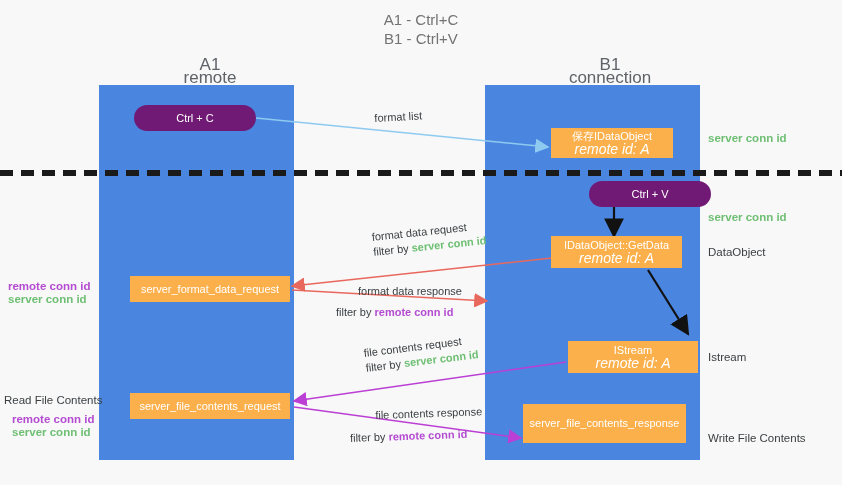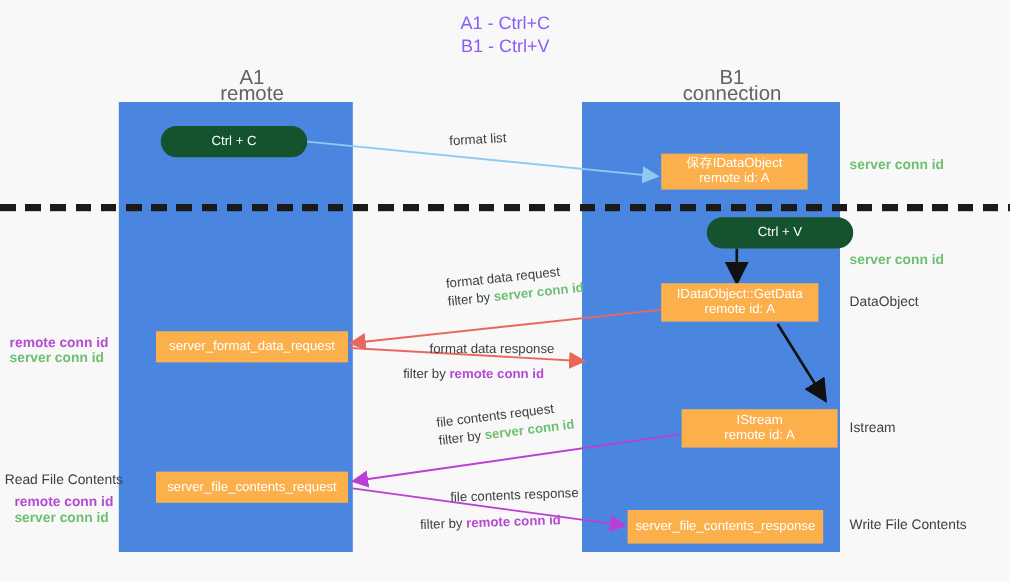--- a/index.html
+++ b/index.html
@@ -21,21 +21,21 @@
     background: #f8f8f8;
   }
   .abs { position: absolute; }
 
   
   #title {
     left: 0; top: 10px; width: 842px;
     text-align: center;
     font-size: 15px;
     line-height: 19px;
-    color: #8b5cf6;
+    color: #737373;
     white-space: pre;
   }
 
   
   .col-head {
     text-align: center;
     font-size: 17px;
     line-height: 13px;
     color: #5f6368;
     white-space: pre;
@@ -66,22 +66,22 @@
     align-items: center;
     justify-content: center;
     color: #ffffff;
     font-size: 11px;
     line-height: 13px;
     text-align: center;
     box-sizing: border-box;
     white-space: pre;
   }
   .node.orange { background: #fbb04c; }
-  .node.green  { background: #14532d; border-radius: 13px; }
-  .node .l2 { font-size: 11px; }
+  .node.green  { background: #701a75; border-radius: 13px; }
+  .node .l2 { font-size: 14px; font-style: italic; }
 
   
   .side {
     font-size: 11.5px;
     line-height: 14px;
     white-space: pre;
   }
   .green-txt  { color: #6ebf73; font-weight: bold; }
   .purple-txt { color: #b44bd1; font-weight: bold; }
   .plain-txt  { color: #3c4043; }
@@ -177,21 +177,21 @@
 
   <div class="abs node orange" style="left:568px; top:341px; width:130px; height:32px;">
     <span>IStream</span>
     <span class="l2">remote id: A</span>
   </div>
 
   <div class="abs node orange" style="left:130px; top:393px; width:160px; height:26px;">
     <span>server_file_contents_request</span>
   </div>
 
-  <div class="abs node orange" style="left:523px; top:425px; width:163px; height:28px;">
+  <div class="abs node orange" style="left:523px; top:404px; width:163px; height:39px;">
     <span>server_file_contents_response</span>
   </div>
 
   <div class="abs elabel" style="left:374px; top:111px; transform:rotate(-3.2deg); transform-origin:left top;">format list</div>
 
   <div class="abs elabel" style="left:371px; top:230px; transform:rotate(-6deg); transform-origin:left top;">
     <div>format data request</div>
     <div><span>filter by </span><b class="green-txt">server conn id</b></div>
   </div>
 

